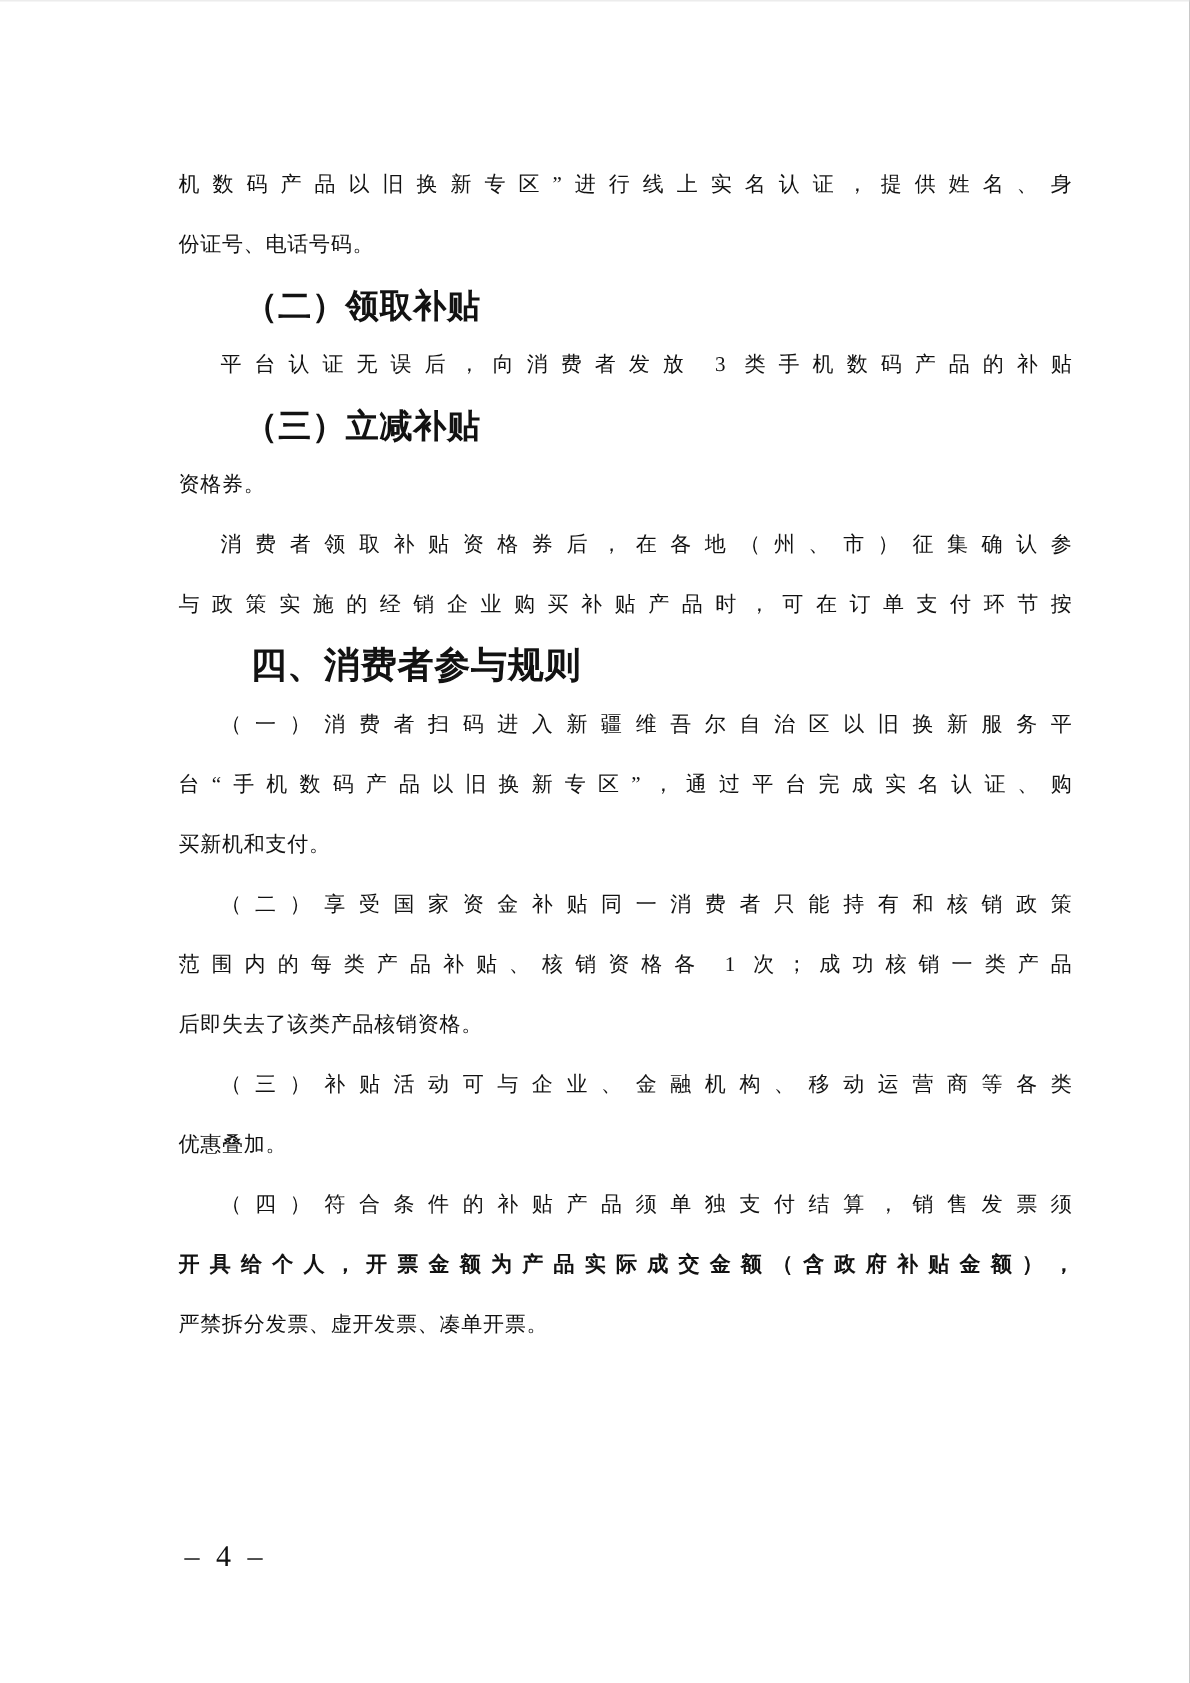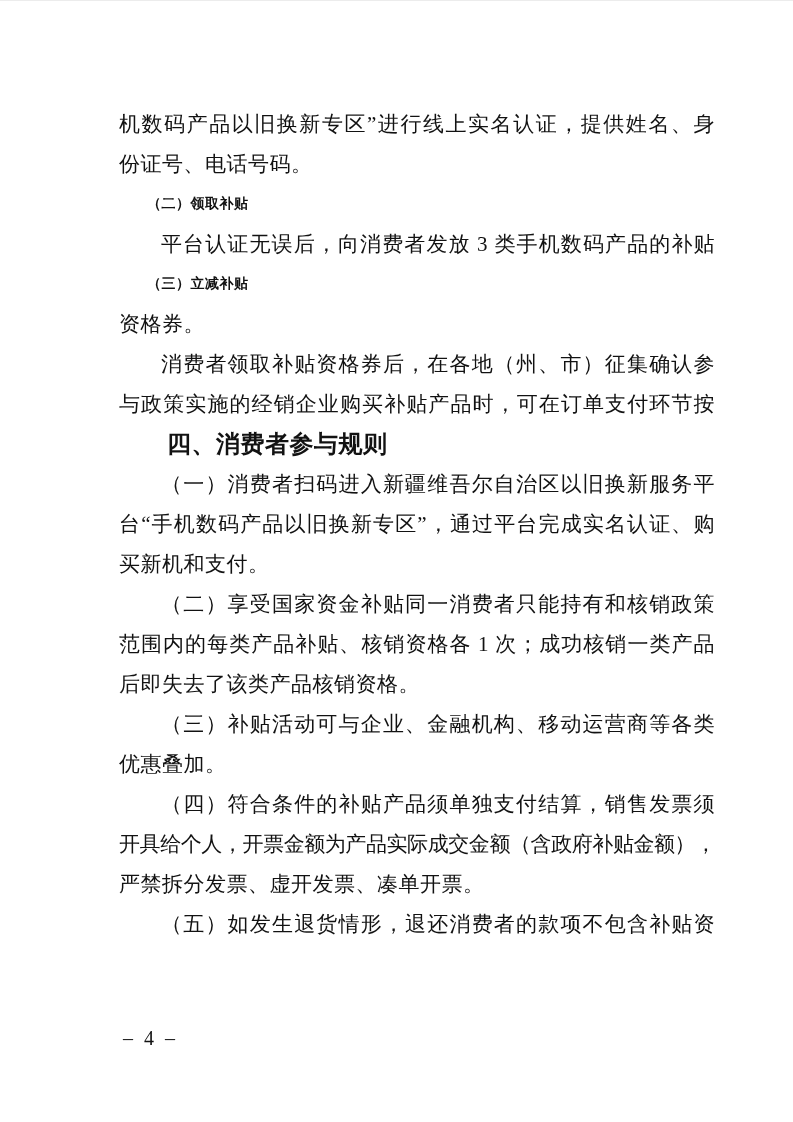--- a/index.html
+++ b/index.html
@@ -18,42 +18,43 @@
     color: #121212;
     border-top: 1px solid #ececec;
   }
   .text-block {
     position: absolute;
     left: 119px;
     top: 103px;
     width: 596px;
   }
   .line {
-    font-size: 21px;
+    font-size: 14px;
     line-height: 40px;
     height: 40px;
     overflow: hidden;
     text-align: justify;
     text-align-last: justify;
     white-space: pre-wrap;
     letter-spacing: 0.5px;
   }
   .line.flush {
     text-align: center;
     text-align-last: left;
   }
   .line.indent {
     text-indent: 2em;
   }
   .line.tight {
     letter-spacing: -1.2px;
+    font-weight: bold;
   }
   .line.subheading {
     font-weight: bold;
-    font-size: 14px;
+    font-size: 22px;
   }
   .line.section {
     font-family: "Liberation Sans", "DejaVu Sans", sans-serif;
     font-weight: bold;
     font-size: 24px;
   }
   .page-number {
     position: absolute;
     left: 123px;
     top: 1022px;
@@ -82,16 +83,15 @@
       <div class="line body">台“手机数码产品以旧换新专区”，通过平台完成实名认证、购</div>
       <div class="line body flush">买新机和支付。</div>
       <div class="line body indent">（二）享受国家资金补贴同一消费者只能持有和核销政策</div>
       <div class="line body">范围内的每类产品补贴、核销资格各 1 次；成功核销一类产品</div>
       <div class="line body flush">后即失去了该类产品核销资格。</div>
       <div class="line body indent">（三）补贴活动可与企业、金融机构、移动运营商等各类</div>
       <div class="line body flush">优惠叠加。</div>
       <div class="line body indent">（四）符合条件的补贴产品须单独支付结算，销售发票须</div>
       <div class="line body tight">开具给个人，开票金额为产品实际成交金额（含政府补贴金额），</div>
       <div class="line body flush">严禁拆分发票、虚开发票、凑单开票。</div>
-      <div class="line body indent">（五）如发生退货情形，退还消费者的款项不包含补贴资</div>
     </div>
   <div class="page-number">– 4 –</div>
 </div>
 
 </body></html>

